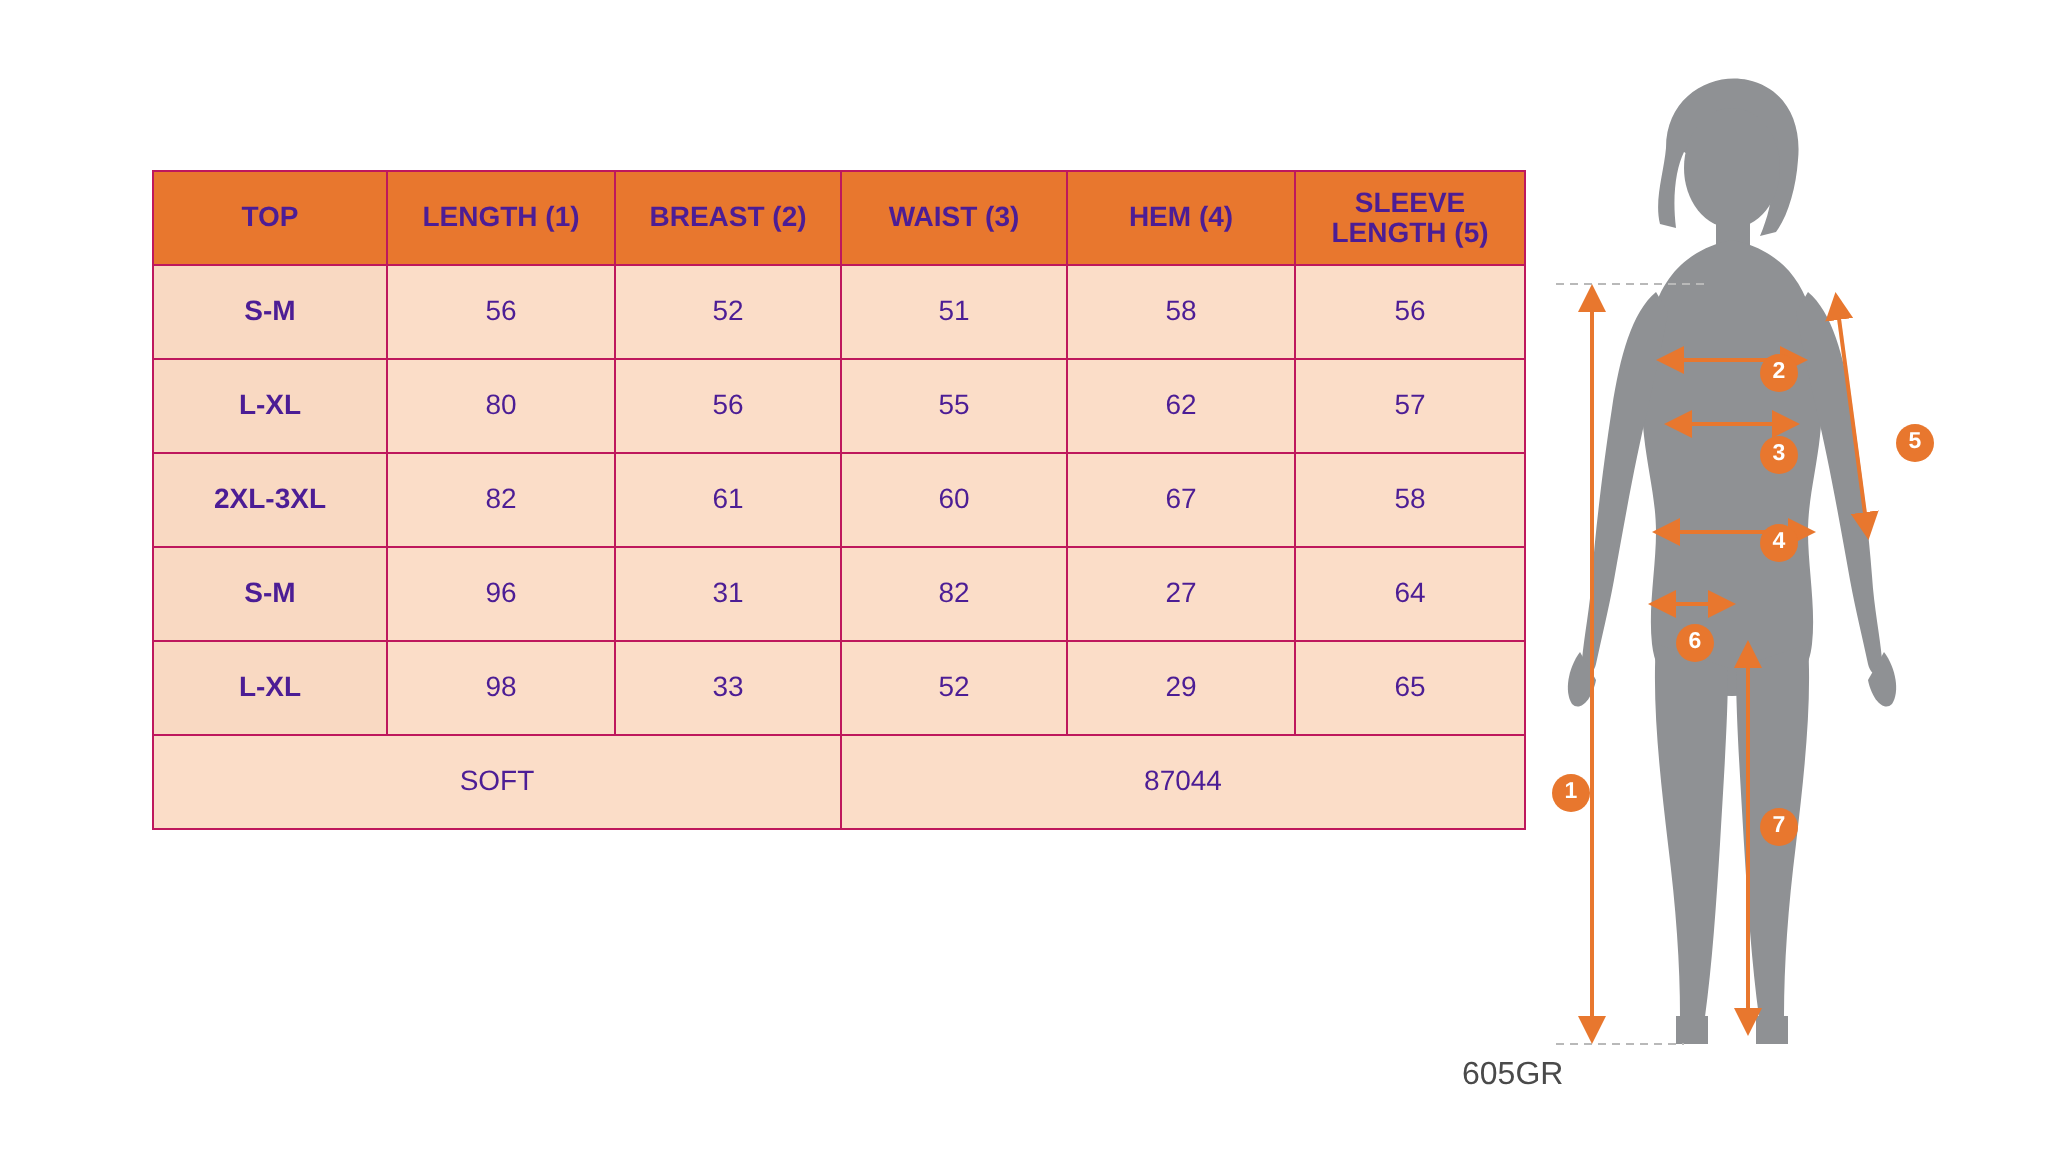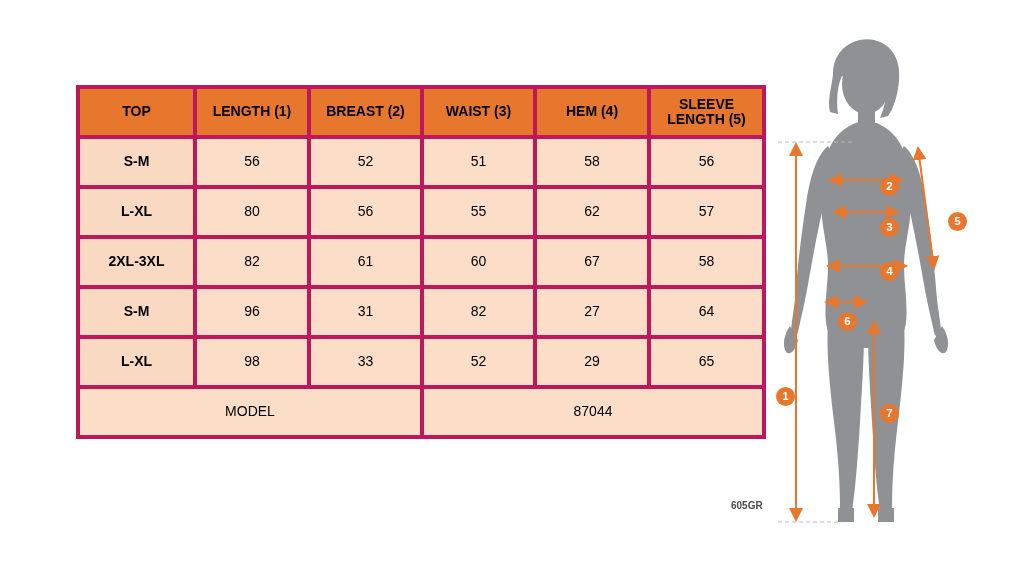--- a/index.html
+++ b/index.html
@@ -25,24 +25,24 @@
   #size-table {
     position: absolute;
     left: 76px;
     top: 85px;
     width: 686px;
     border-collapse: collapse;
     table-layout: fixed;
     border: 1px dashed #777;
   }
   #size-table td {
-    border: 4px solid #be185d;
+    border: 1px solid #be185d;
     text-align: center;
     vertical-align: middle;
-    color: #000000;
+    color: #4c1d95;
     font-size: 14px;
     padding: 0;
     height: 46px;
     line-height: 1.1;
   }
   td.hdr {
     background: #e8772e;
     color: #ffffff;
     font-weight: bold;
     font-size: 14.5px;
@@ -67,25 +67,24 @@
     width: 254px;
     height: 530px;
   }
   #figure svg {
     display: block;
   }
 
   #code {
     position: absolute;
     left: 731px;
-    top: 500px;
-    font-size: 10px;
+    top: 529px;
+    font-size: 16px;
     color: #4a4a4a;
     font-family: "Liberation Sans", sans-serif;
-    font-weight: bold;
   }
 
   .badge {
     position: absolute;
     width: 19px;
     height: 19px;
     border-radius: 50%;
     background: #e8772e;
     color: #ffffff;
     font-size: 11.5px;
@@ -157,21 +156,21 @@
       <tr>
         <td class="rowlbl">L-XL</td>
         <td class="cell">98</td>
         <td class="cell">33</td>
         <td class="cell">52</td>
         <td class="cell">29</td>
         <td class="cell">65</td>
       </tr>
 
       <tr>
-        <td class="cell" colspan="3">MODEL</td>
+        <td class="cell" colspan="3">SOFT</td>
         <td class="cell" colspan="3">87044</td>
       </tr>
     </tbody>
   </table>
 
   <div id="figure">
     <svg width="254" height="530" viewBox="0 0 254 530" xmlns="http://www.w3.org/2000/svg">
       <defs>
         <marker id="arrHead" markerWidth="7" markerHeight="7" refX="6" refY="3.5" orient="auto">
           <polygon points="0 0, 7 3.5, 0 7" fill="#e8772e"></polygon>

